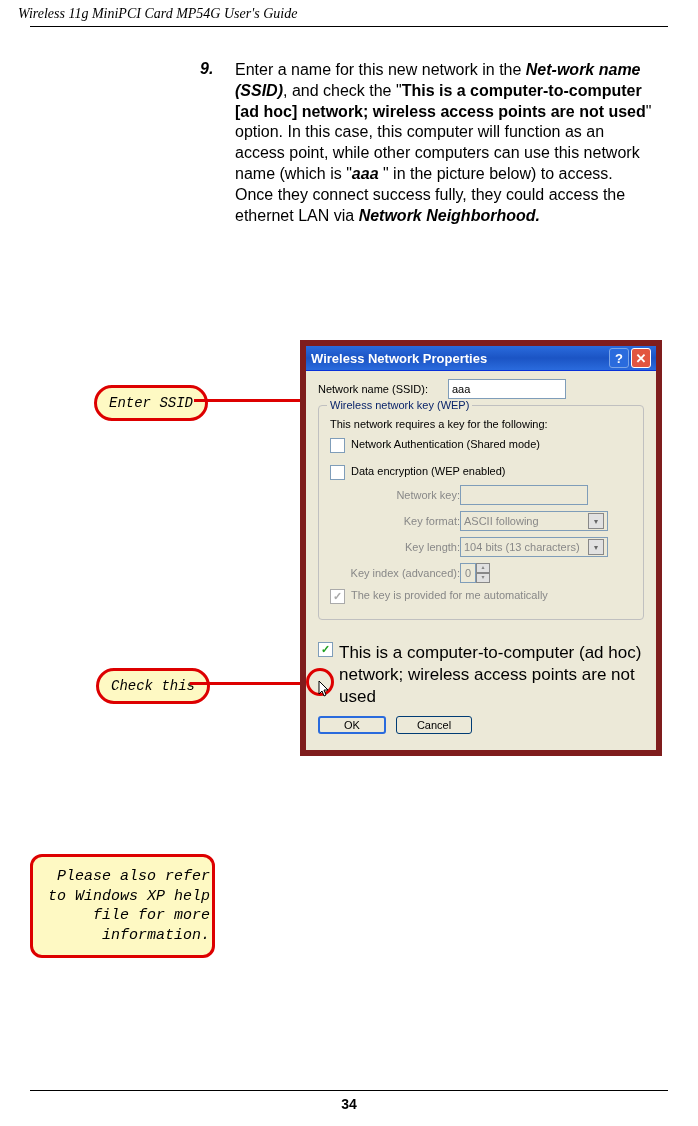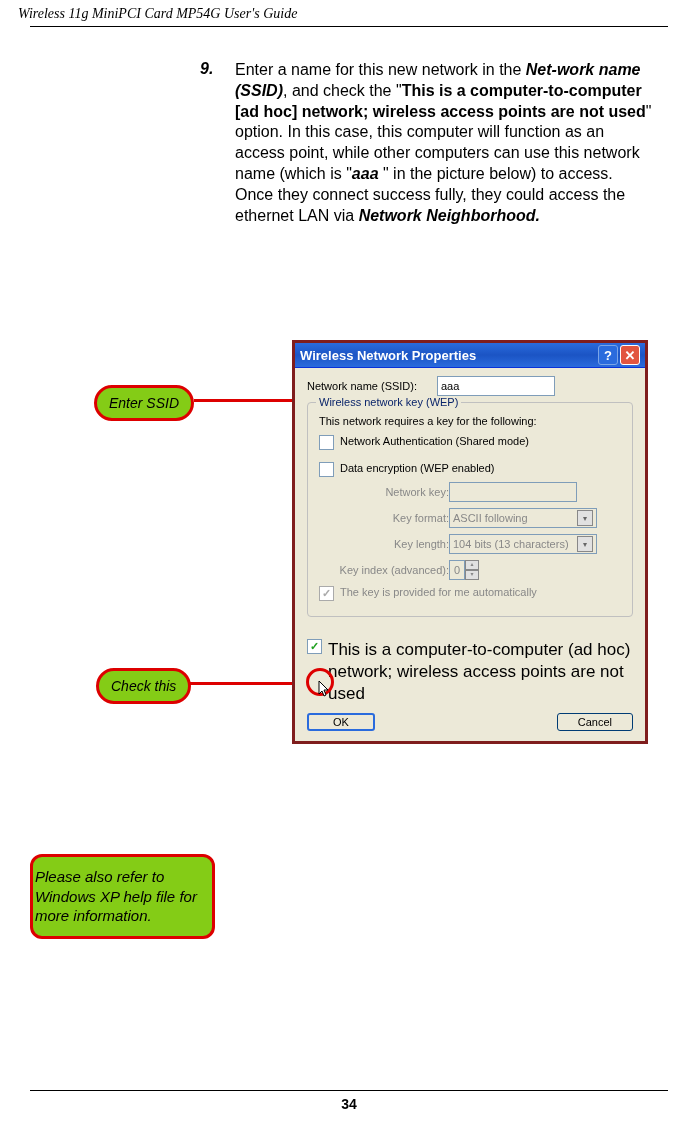--- a/index.html
+++ b/index.html
@@ -45,47 +45,48 @@
     font-family: Arial, sans-serif;
     font-size: 16px;
     line-height: 1.3;
     color: #000;
   }
   .bold { font-weight: bold; margin-top: 28px; }
   .bolditalic { font-weight: bold; font-style: italic; }
   .callout {
     position: absolute;
     border: 3px solid #d00;
-    background: #84cc16;
+    background: #fef9c3;
     border-radius: 18px;
     font-style: italic;
-    font-family: Liberation Sans, sans-serif;
+    font-family: Liberation Mono, monospace;
     font-size: 14px;
     padding: 7px 12px;
     white-space: nowrap;
+    text-align: right;
   }
   .co1 { top: 385px; left: 94px; }
   .co2 { top: 668px; left: 96px; }
   .co3 { top: 854px; left: 30px; white-space: normal; width: 175px; line-height: 1.3; font-size: 15px; padding: 10px 2px; border-radius: 12px; }
   .line {
     position: absolute;
     height: 3px;
     background: #d00;
   }
   .line1 { top: 399px; left: 194px; width: 248px; }
   .line2 { top: 682px; left: 190px; width: 122px; }
 
   
   .dialog {
     position: absolute;
     top: 340px;
-    left: 292px;
+    left: 300px;
     width: 350px;
     background: #ece9d8;
-    border: 3px solid #7f1d1d;
+    border: 6px solid #7f1d1d;
     font-family: Tahoma, sans-serif;
     font-size: 11px;
   }
   .titlebar {
     height: 24px;
     background: linear-gradient(#2a6bdd, #1b54c4 50%, #2a6bdd);
     color: #fff;
     font-weight: bold;
     font-size: 13px;
     display: flex;
@@ -148,21 +149,21 @@
     border: 1px solid #7f9db9;
     background: #fff;
     display: flex; align-items:center; justify-content:center;
     font-size: 10px;
     flex-shrink: 0;
   }
   .checkbox.dim { border-color:#aaa; color:#888; }
   .checkbox.checked::after { content: "✓"; color: #21a121; font-weight: bold; font-size: 11px; }
   .checkbox.dimchecked::after { content: "✓"; color: #aaa; font-weight: bold; font-size: 11px; }
 
-  .dialog-buttons { display:flex; justify-content:space-between; gap:24px; padding: 8px 12px 10px; }
+  .dialog-buttons { display:flex; justify-content:flex-start; gap:10px; padding: 8px 12px 16px; }
   .btn {
     border: 1px solid #003c74;
     background: #ece9d8;
     padding: 2px 20px;
     font-size: 11px;
     font-family: Tahoma, sans-serif;
     border-radius: 3px;
   }
   .btn.ok { border: 2px solid #2a6bdd; padding:1px 24px; }
 

